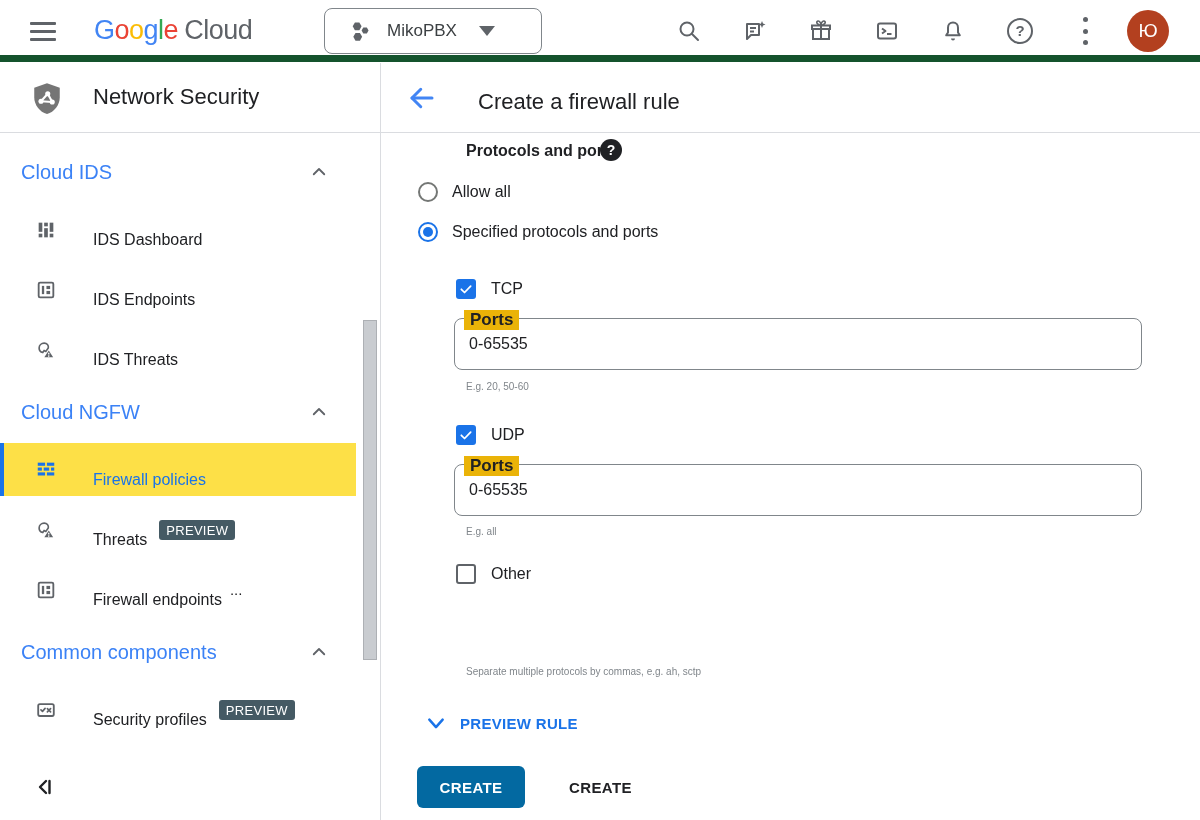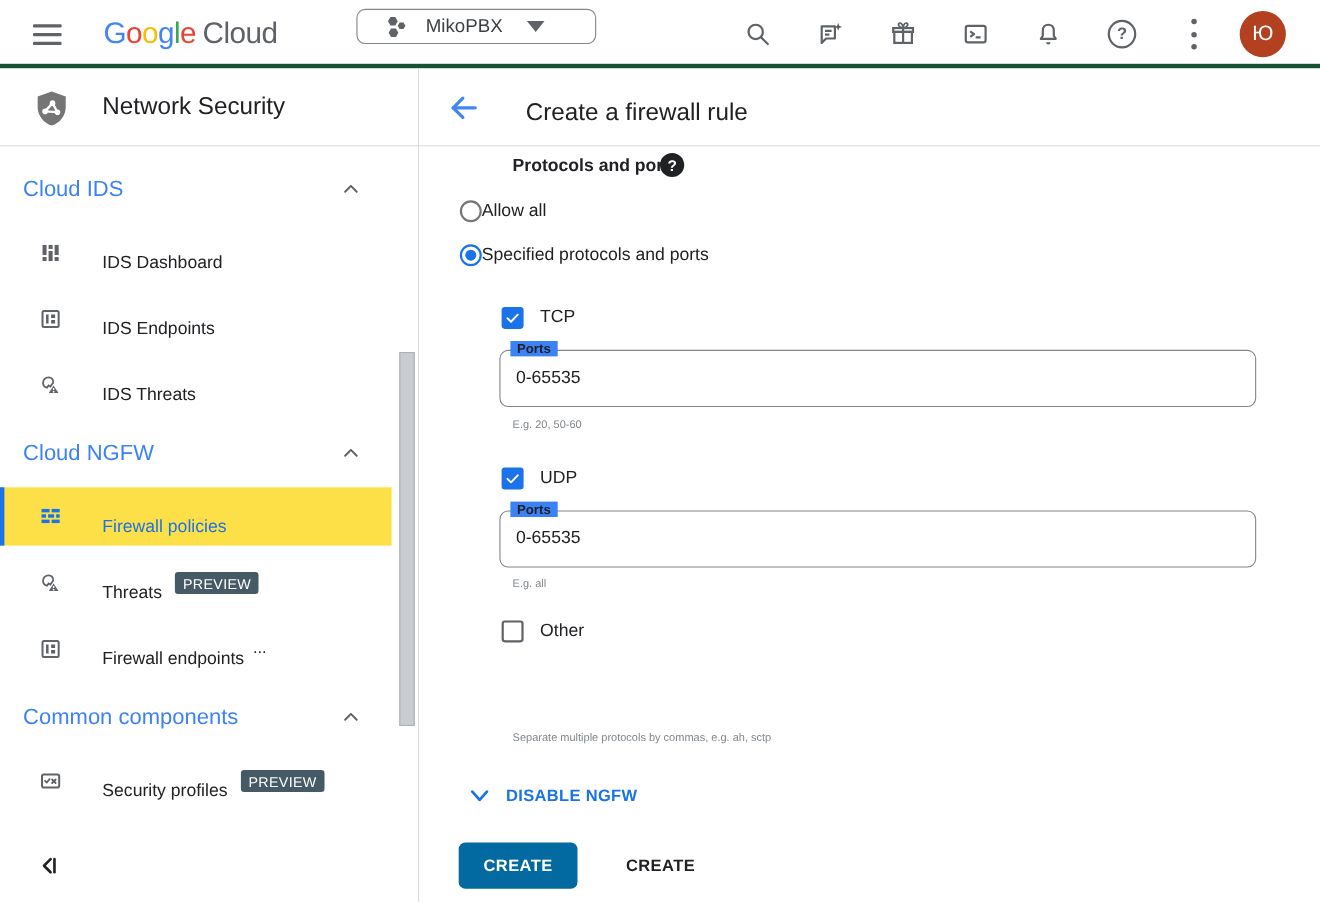--- a/index.html
+++ b/index.html
@@ -1,28 +1,28 @@
 <!DOCTYPE html>
 <html><head>
 <meta charset="utf-8">
 <style>
   * { margin:0; padding:0; box-sizing:border-box; }
   html,body { background:#fff; }
   body { font-family:"Liberation Sans","DejaVu Sans",sans-serif; color:#202124; }
   .screen { position:relative; width:1200px; height:820px; background:#fff; overflow:hidden; }
 
   
-  .topbar { position:absolute; top:0; left:0; width:1200px; height:62px; background:#fff; border-bottom:4px solid #14532d;padding-left:16px; }
+  .topbar { position:absolute; top:0; left:0; width:1200px; height:62px; background:#fff; border-bottom:7px solid #14532d;padding-left:16px; }
   .hamburger { position:absolute; left:30px; top:21px; width:26px; height:20px; cursor:pointer; }
   .hamburger span { position:absolute; left:0; width:26px; height:3px; background:#5f6368; border-radius:1px; }
   .hamburger span:nth-child(1){top:1px} .hamburger span:nth-child(2){top:9px} .hamburger span:nth-child(3){top:17px}
   .logo { position:absolute; left:94px; top:15px; font-size:27px; letter-spacing:-0.5px; font-weight:500; }
   .logo .cloud { color:#5f6368; font-weight:400; margin-left:6px; }
   .g-blue{color:#4285F4} .g-red{color:#EA4335} .g-yellow{color:#FBBC05} .g-green{color:#34A853}
-  .project-selector { position:absolute; left:324px; top:8px; width:218px; height:32px; border:1px solid #80868b; border-radius:8px; display:flex; align-items:center; cursor:pointer; background:#fff; }
+  .project-selector { position:absolute; left:324px; top:8px; width:218px; height:46px; border:1px solid #80868b; border-radius:8px; display:flex; align-items:center; cursor:pointer; background:#fff; }
   .project-selector svg { margin-left:20px; }
   .project-name { font-size:17px; color:#3c4043; margin-left:14px; font-weight:400; }
   .caret-down { width:0; height:0; border-left:8px solid transparent; border-right:8px solid transparent; border-top:10px solid #5f6368; margin-left:22px; }
   .tb-icon { position:absolute; top:19px; width:24px; height:24px; cursor:pointer; }
   .help-ring { position:absolute; top:18px; width:26px; height:26px; border:2px solid #5f6368; border-radius:50%; color:#5f6368; font-weight:700; font-size:15px; text-align:center; line-height:22px; cursor:pointer; }
   .more-dots { position:absolute; top:17px; width:12px; height:28px; display:flex; flex-direction:column; justify-content:space-between; align-items:center; cursor:pointer; }
   .more-dots i { width:5px; height:5px; border-radius:50%; background:#5f6368; }
   .avatar { position:absolute; left:1127px; top:10px; width:42px; height:42px; border-radius:50%; background:#b3401f; color:#fff; font-size:19px; text-align:center; line-height:42px; cursor:pointer; }
 
   
@@ -50,32 +50,32 @@
   .back-arrow { position:absolute; left:26px; top:20px; cursor:pointer; }
   .page-title { position:absolute; left:97px; top:26px; font-size:22px; color:#202124; }
 
   .section-label { position:absolute; left:85px; top:79px; font-size:16px; font-weight:700; color:#202124; }
   .help-dot { position:absolute; left:219px; top:76px; width:22px; height:22px; background:#202124; border-radius:50%; color:#fff; font-weight:700; font-size:14px; text-align:center; line-height:22px; cursor:pointer; }
 
   .radio-row { position:absolute; left:37px; display:flex; align-items:center; cursor:pointer; }
   .radio { width:20px; height:20px; border-radius:50%; border:2px solid #747775; position:relative; background:#fff; }
   .radio.on { border-color:#1a73e8; }
   .radio.on::after { content:""; position:absolute; left:3px; top:3px; width:10px; height:10px; border-radius:50%; background:#1a73e8; }
-  .radio-row .label { font-size:16px; }
+  .radio-row .label { margin-left:14px; font-size:16px; }
 
   .check-row { position:absolute; left:75px; display:flex; align-items:center; cursor:pointer; }
   .checkbox { width:20px; height:20px; border-radius:3px; position:relative; }
   .checkbox.on { background:#1a73e8; }
   .checkbox.off { background:#fff; border:2px solid #5f6368; }
   .checkbox.on svg { position:absolute; left:2px; top:3px; }
   .check-row .label { margin-left:15px; font-size:16px; }
 
   .textfield { position:absolute; left:73px; width:688px; height:52px; }
   .textfield input { width:100%; height:52px; border:1px solid #80868b; border-radius:8px; padding:0 14px; font-size:16px; color:#202124; font-family:inherit; background:#fff; outline:none; }
-  .textfield label { position:absolute; top:-8px; left:10px; background:#3b82f6; padding:0 6px; font-size:12px; font-weight:700; color:#202124; }
+  .textfield label { position:absolute; top:-8px; left:10px; background:#eab308; padding:0 6px; font-size:17px; font-weight:700; color:#202124; }
   .textfield.plain input { border-color:#dadce0; }
   .textfield.plain input::placeholder { color:#80868b; }
   .helper { position:absolute; left:85px; font-size:10px; color:#80868b; }
 
   .disable-rule { position:absolute; left:43px; top:650px; display:flex; align-items:center; cursor:pointer; }
   .disable-rule .label { margin-left:12px; font-size:15px; font-weight:700; color:#1a73e8; letter-spacing:0.3px; }
 
   .btn-create { position:absolute; left:36px; top:703px; width:108px; height:42px; background:#0369a1; border:none; border-radius:6px; color:#fff; font-size:15px; font-weight:700; letter-spacing:0.4px; font-family:inherit; cursor:pointer; }
   .btn-cancel { position:absolute; left:178px; top:703px; height:42px; background:none; border:none; color:#202124; font-size:15px; font-weight:700; letter-spacing:0.4px; font-family:inherit; cursor:pointer; padding:0 10px; }
 </style>
@@ -320,20 +320,20 @@
     <div class="check-row" style="top:501px">
       <span class="checkbox off"></span>
       <span class="label">Other</span>
     </div>
     <div class="helper" style="top:603px">Separate multiple protocols by commas, e.g. ah, sctp</div>
 
     <div class="disable-rule">
       <svg width="24" height="20" viewBox="0 0 24 24">
         <polyline points="4,8 12,17 20,8" fill="none" stroke="#1a73e8" stroke-width="3" stroke-linecap="round" stroke-linejoin="round"></polyline>
       </svg>
-      <span class="label">DISABLE NGFW</span>
+      <span class="label">PREVIEW RULE</span>
     </div>
 
     <button class="btn-create">CREATE</button>
     <button class="btn-cancel">CREATE</button>
   </div>
 
 </div>
 
 </body></html>

